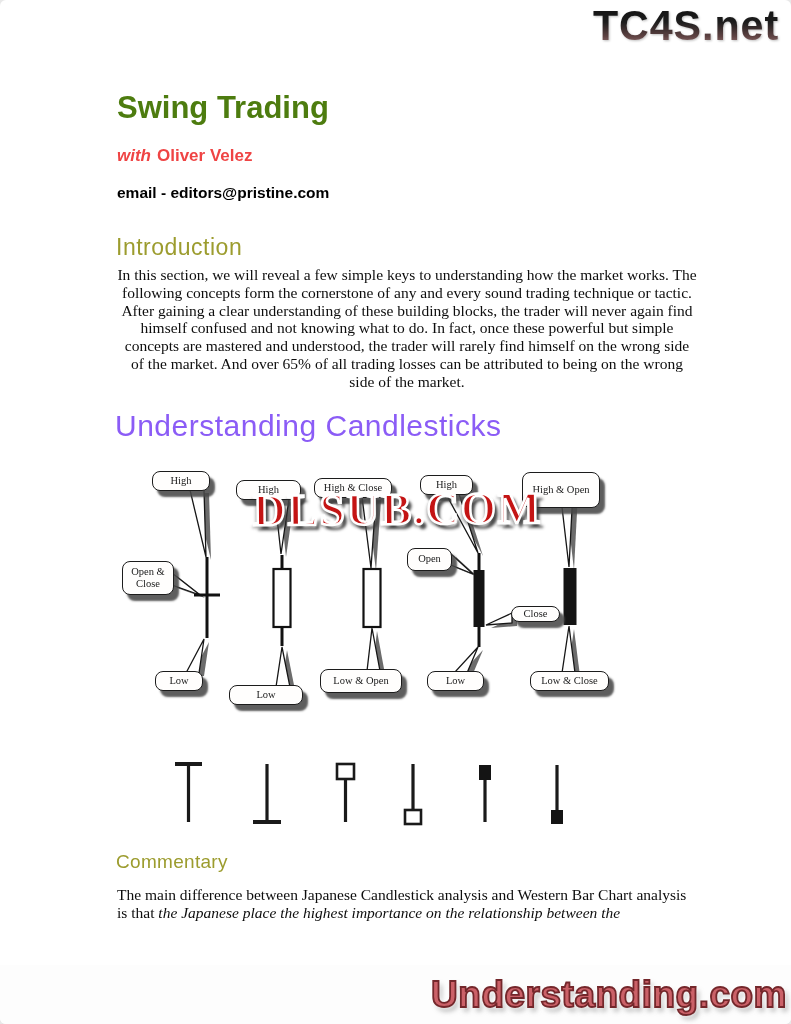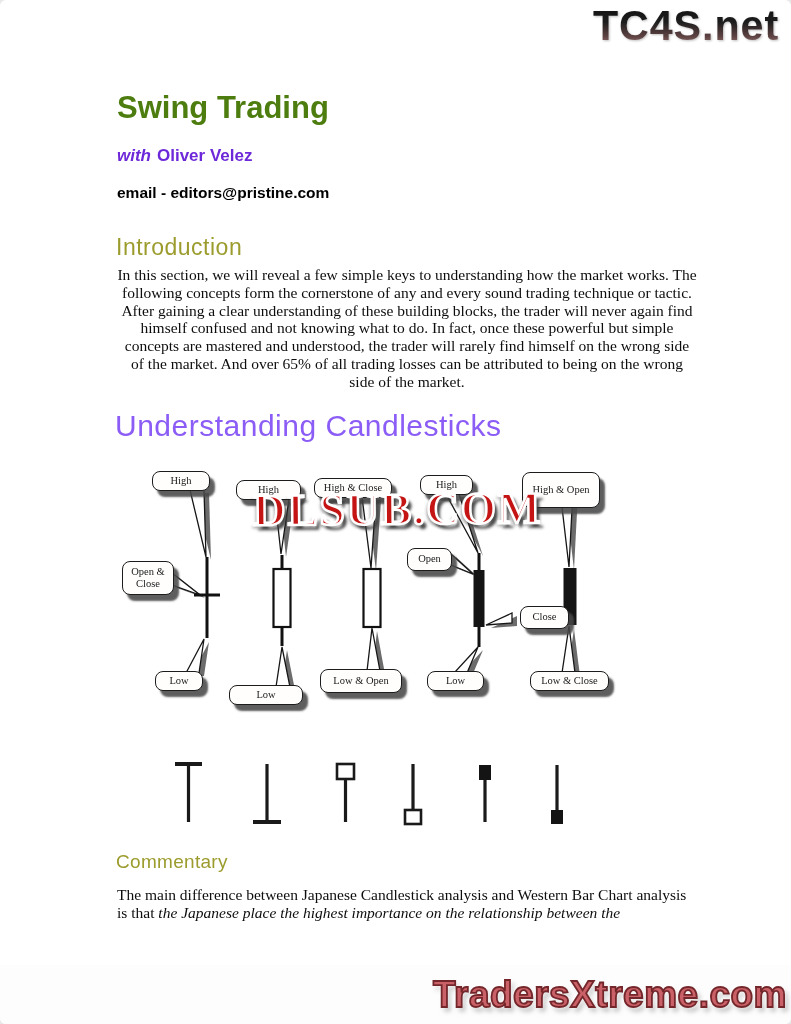--- a/index.html
+++ b/index.html
@@ -37,21 +37,21 @@
   }
   
   .title {
     position:absolute; left:117px; top:90px;
     font-family:"Liberation Sans", sans-serif; font-weight:bold;
     font-size:31px; color:#4d7c0f;
   }
   .byline {
     position:absolute; left:117px; top:146px;
     font-family:"Liberation Sans", sans-serif; font-weight:bold;
-    font-size:17px; color:#6d28d9;
+    font-size:17px; color:#ef4444;
   }
   .byline .with { font-style:italic; margin-right:6px; }
   .email {
     position:absolute; left:117px; top:184px;
     font-family:"Liberation Sans", sans-serif; font-weight:bold;
     font-size:15.5px; color:#000;
   }
   .h-olive {
     position:absolute; left:116px;
     font-family:"Liberation Sans", sans-serif; font-weight:normal;
@@ -173,21 +173,21 @@
     <div class="bubble" style="left:45px;  top:209px; width:48px; height:20px;">Low</div>
 
     <div class="bubble" style="left:126px; top:18px;  width:65px; height:20px;">High</div>
     <div class="bubble" style="left:119px; top:223px; width:74px; height:20px;">Low</div>
 
     <div class="bubble" style="left:204px; top:16px;  width:78px; height:20px;">High &amp; Close</div>
     <div class="bubble" style="left:210px; top:207px; width:82px; height:24px;">Low &amp; Open</div>
 
     <div class="bubble" style="left:310px; top:13px;  width:53px; height:20px;">High</div>
     <div class="bubble" style="left:297px; top:86px;  width:45px; height:23px;">Open</div>
-    <div class="bubble" style="left:410px; top:144px; width:49px; height:23px;">Close</div>
+    <div class="bubble" style="left:401px; top:144px; width:49px; height:16px;">Close</div>
     <div class="bubble" style="left:317px; top:209px; width:57px; height:20px;">Low</div>
 
     <div class="bubble" style="left:412px; top:10px;  width:78px; height:36px;">High &amp; Open</div>
     <div class="bubble" style="left:420px; top:209px; width:79px; height:20px;">Low &amp; Close</div>
   </div>
 
   <div class="dlsub">DLSUB.COM</div>
 
   <div class="figures">
     <svg width="430" height="85" viewBox="0 0 430 85">
@@ -217,15 +217,15 @@
           <rect x="401" y="60" width="12" height="14" fill="#141414" stroke="none"></rect>
         </g>
       </g>
     </svg>
   </div>
 
   <div class="h-olive h-comment">Commentary</div>
 
   <div class="para p-comment"><span>The main difference between Japanese Candlestick analysis and Western Bar Chart analysis is that </span><span class="ital">the Japanese place the highest importance on the relationship between the</span></div>
 
-  <div class="txtreme">TradersXtreme.com</div>
+  <div class="txtreme">Understanding.com</div>
 
 </div>
 
 </body></html>

